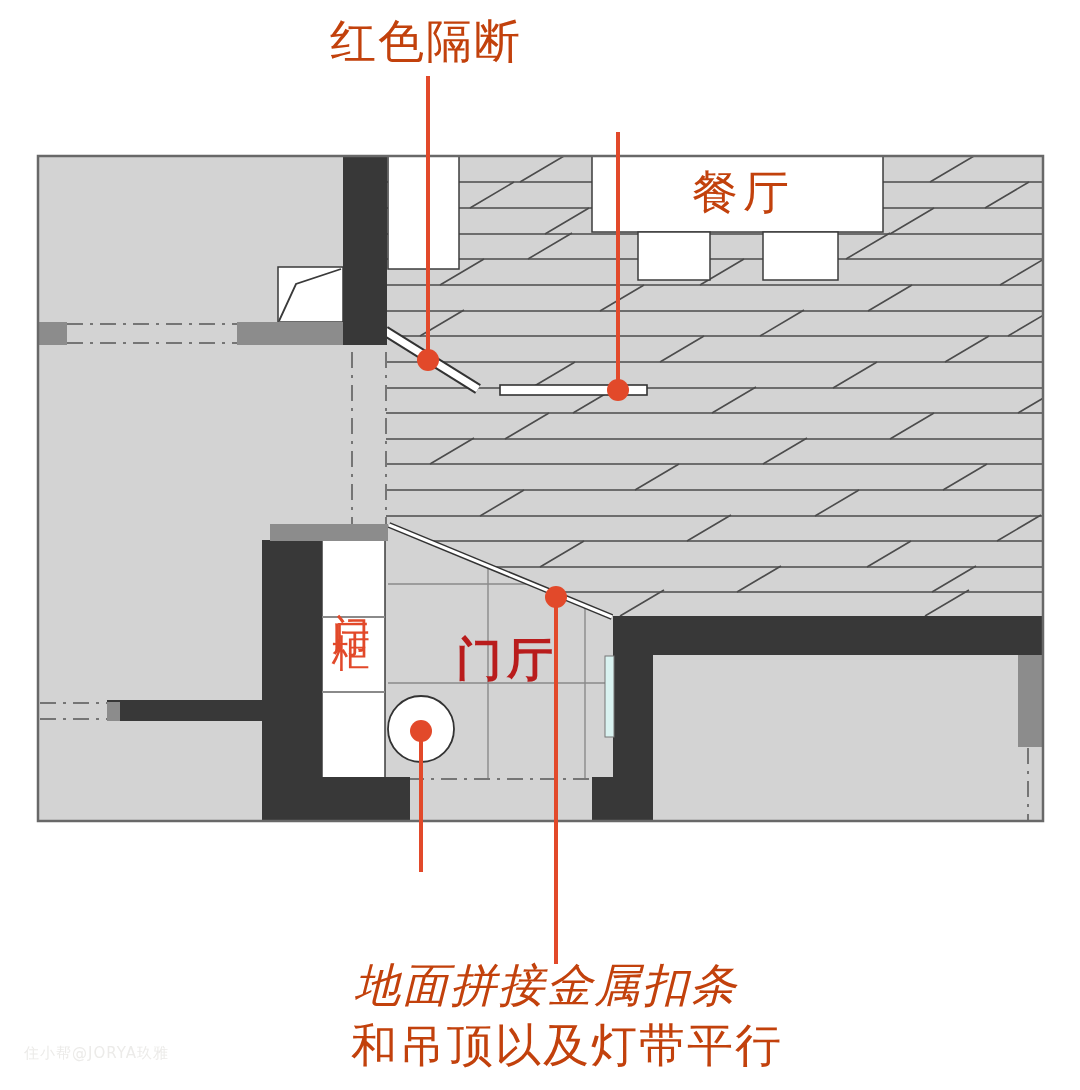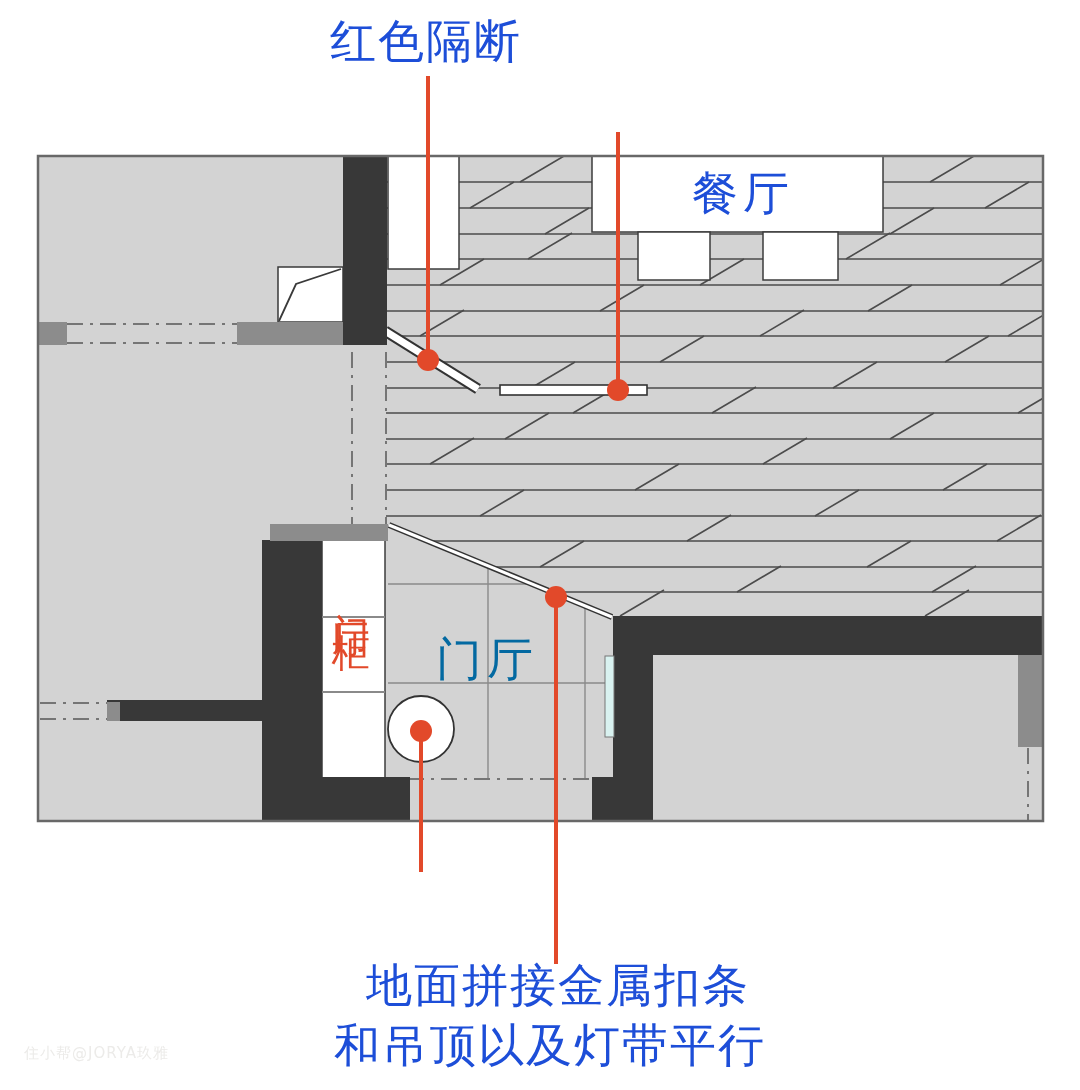--- a/index.html
+++ b/index.html
@@ -1,20 +1,20 @@
 <!DOCTYPE html>
 <html><head>
 <meta charset="utf-8">
 <style>
   html,body{margin:0;padding:0;background:#ffffff;}
   body{width:1080px;height:1090px;position:relative;overflow:hidden;
        font-family:"DejaVu Sans","Liberation Sans",sans-serif;}
   .stage{position:absolute;left:0;top:0;width:1080px;height:1090px;}
   svg{position:absolute;left:0;top:0;}
-  .lbl{position:absolute;color:#1d4ed8;white-space:nowrap;line-height:1.1;
+  .lbl{position:absolute;color:#c2410c;white-space:nowrap;line-height:1.1;
        font-weight:500;}
   .lbl-lg{font-size:46px;letter-spacing:2px;}
   .lbl-room{font-size:46px;letter-spacing:5px;}
   .lbl-cabinet{font-size:38px;color:#e2492a;writing-mode:vertical-rl;
        text-orientation:upright;letter-spacing:11px;font-weight:500;}
   .watermark{position:absolute;font-size:15px;color:#ecebe9;letter-spacing:1px;}
 </style>
 </head>
 <body>
 
@@ -102,25 +102,25 @@
     <line x1="421" y1="731" x2="421" y2="872"></line>
     <circle cx="421" cy="731" r="11" stroke="none"></circle>
     <line x1="556" y1="597" x2="556" y2="964"></line>
     <circle cx="556" cy="597" r="11" stroke="none"></circle>
   </g>
 </svg>
 
   <div class="lbl lbl-lg" style="left:330px;top:16px;">红色隔断</div>
 
 
-  <div class="lbl lbl-room" style="left:692px;top:168px;">餐厅</div>
+  <div class="lbl lbl-room" style="left:692px;top:168px;font-family:Liberation Serif, serif;">餐厅</div>
 
-  <div class="lbl lbl-room" style="left:436px;top:634px;color:#0369a1;">门厅</div>
+  <div class="lbl lbl-room" style="left:456px;top:634px;color:#b91c1c;font-weight:bold;">门厅</div>
 
   <div class="lbl lbl-cabinet" style="left:329px;top:582px;">门厅柜</div>
 
 
-  <div class="lbl lbl-lg" style="left:366px;top:960px;">地面拼接金属扣条</div>
+  <div class="lbl lbl-lg" style="left:354px;top:960px;font-style:italic;">地面拼接金属扣条</div>
 
-  <div class="lbl lbl-lg" style="left:334px;top:1020px;text-align:center;">和吊顶以及灯带平行</div>
+  <div class="lbl lbl-lg" style="left:351px;top:1020px;text-align:center;">和吊顶以及灯带平行</div>
 
   <div class="watermark" style="left:24px;top:1044px;">住小帮@JORYA玖雅</div>
 </div>
 
 </body></html>

